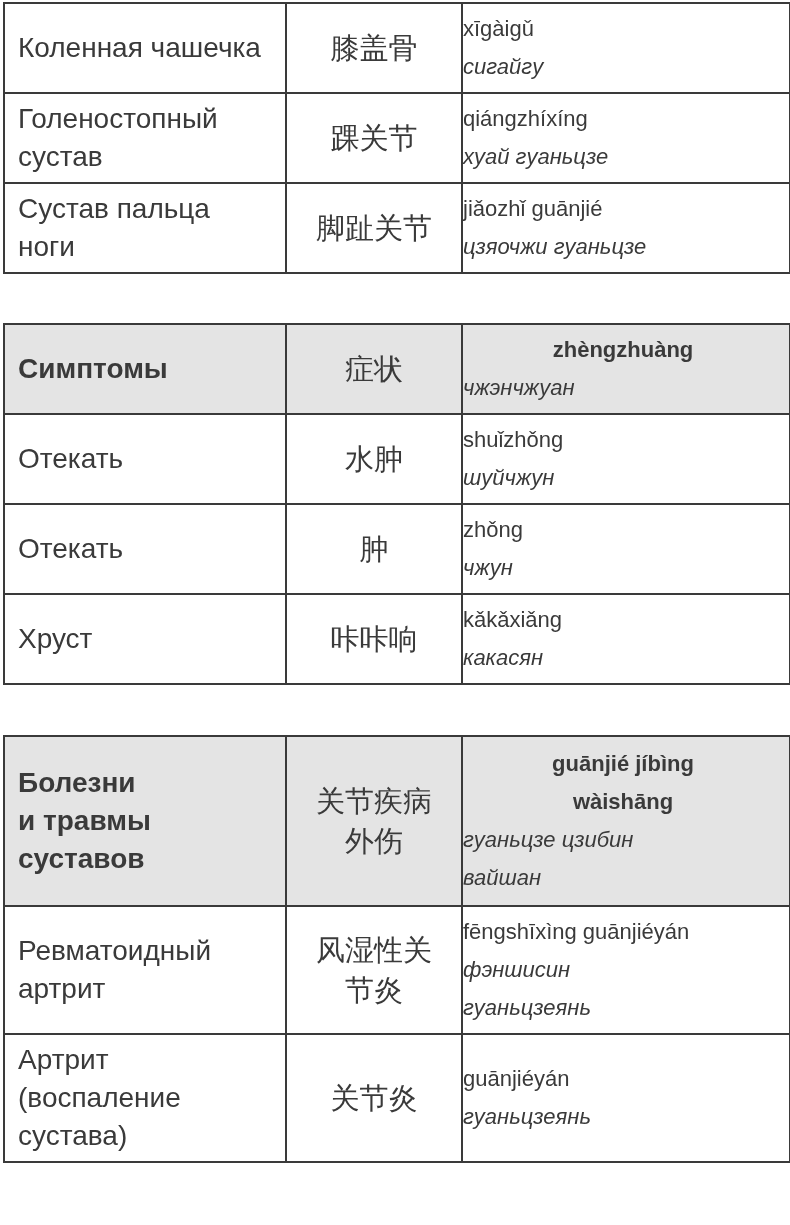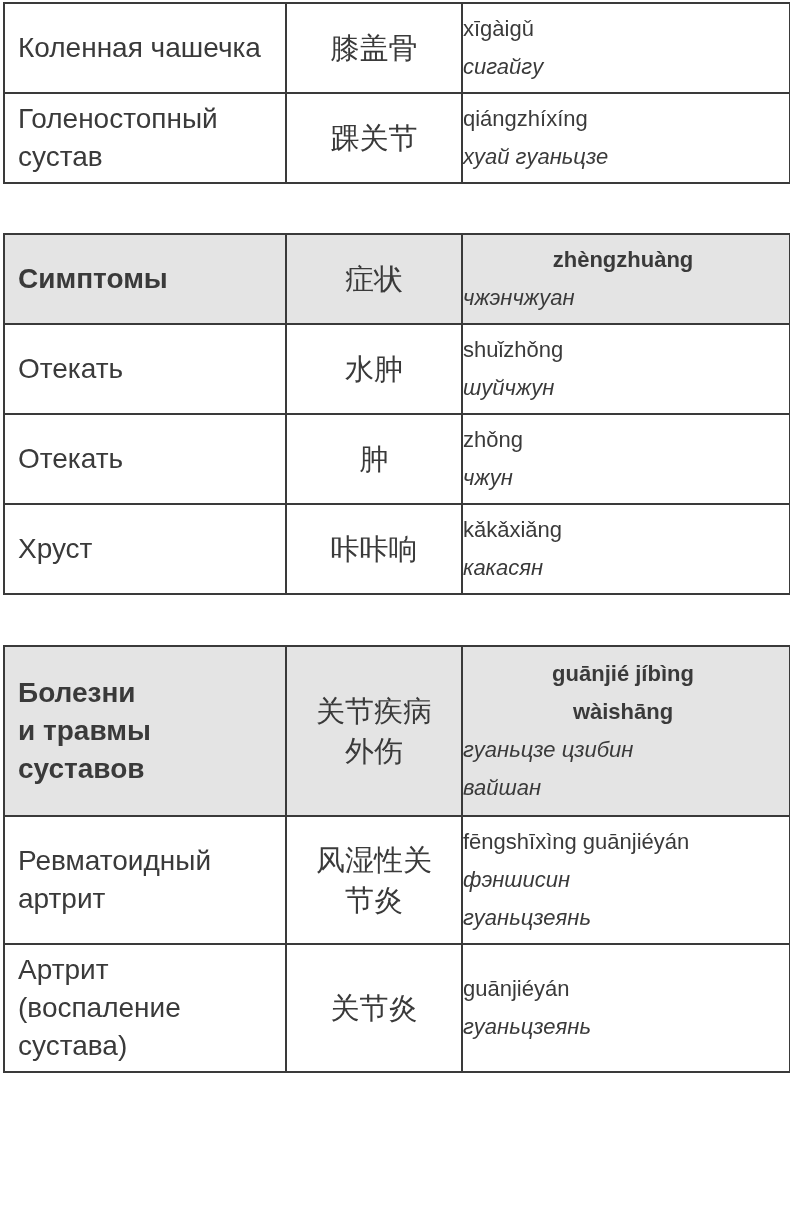--- a/index.html
+++ b/index.html
@@ -86,20 +86,29 @@
     </tr>
     <tr>
       <td class="ru-cell">Голеностопный
 сустав</td>
       <td class="zh-cell">踝关节</td>
       <td class="py-cell">
         <div class="py">qiángzhíxíng</div>
         <div class="tl">хуай гуаньцзе</div>
       </td>
     </tr>
+    <tr>
+      <td class="ru-cell">Сустав пальца
+ноги</td>
+      <td class="zh-cell">脚趾关节</td>
+      <td class="py-cell">
+        <div class="py">jiǎozhǐ guānjié</div>
+        <div class="tl">цзяочжи гуаньцзе</div>
+      </td>
+    </tr>
   </tbody>
     </table>
 
   <table class="vocab t2">
     <colgroup>
         <col class="c1">
         <col class="c2">
         <col class="c3">
       </colgroup>
     <tbody>

